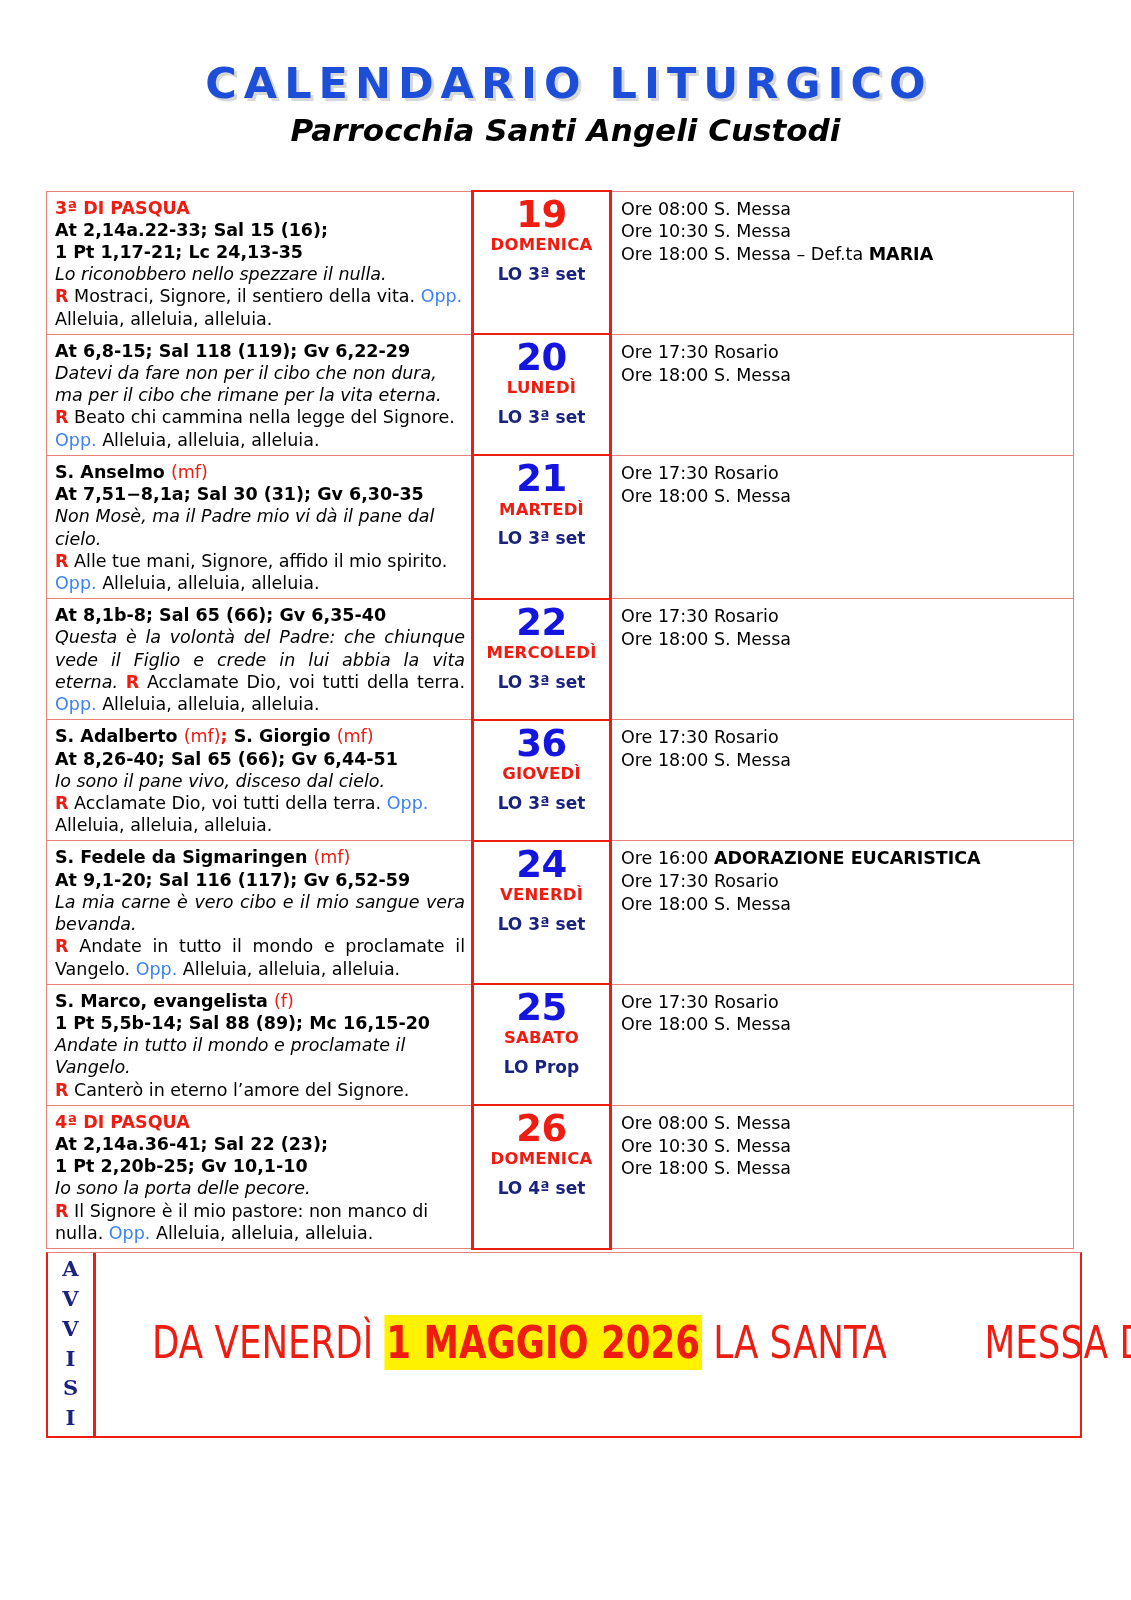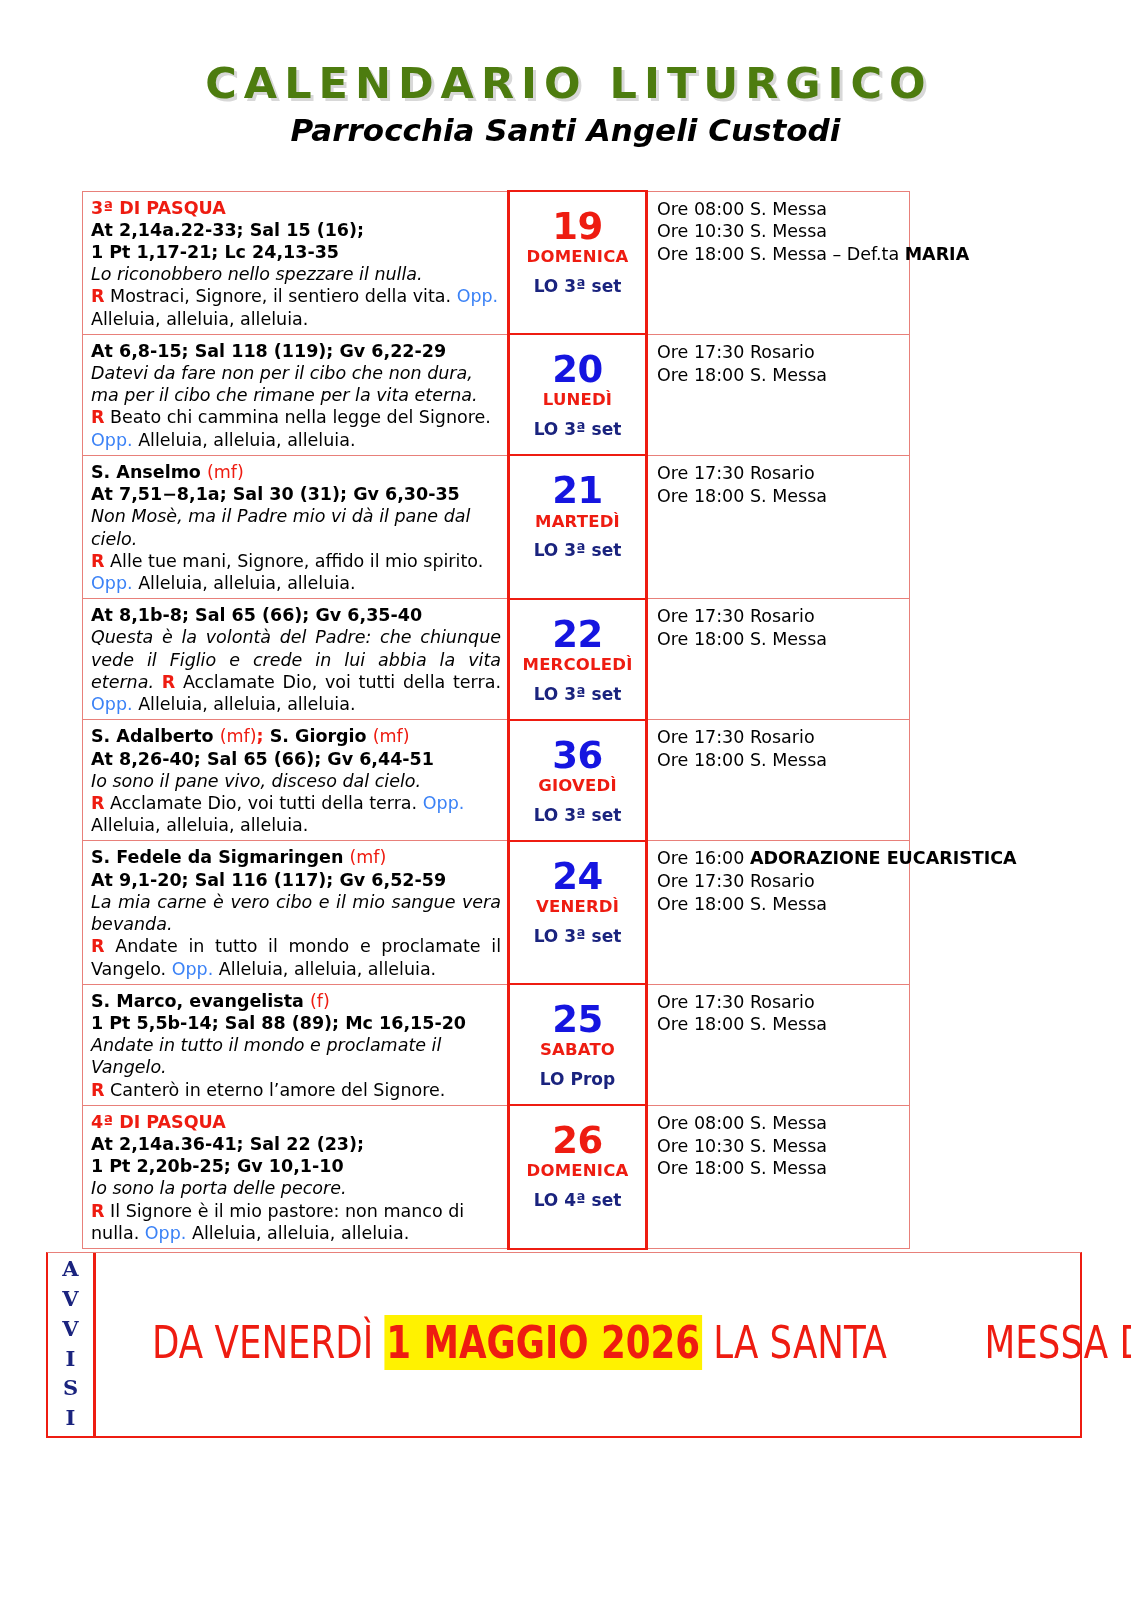--- a/index.html
+++ b/index.html
@@ -25,64 +25,63 @@
   
   .header {
     text-align: center;
     padding-top: 62px;
   }
   .main-title {
     font-family: "DejaVu Sans", sans-serif;
     font-weight: bold;
     font-size: 43px;
     letter-spacing: 7px;
-    color: #4d7c0f;
+    color: #1d4ed8;
     text-shadow: 3px 3px 0 #d8d8d8;
     line-height: 1.0;
     margin: 0;
     padding-left: 7px;
   }
   .sub-title {
     font-family: "DejaVu Sans", sans-serif;
     font-weight: bold;
     font-style: italic;
     font-size: 31px;
     color: #000000;
     margin: 10px 0 0 0;
     line-height: 1.0;
   }
 
   
   .cal-table {
     position: absolute;
     left: 46px;
     top: 190px;
-    width: 828px;
+    width: 1028px;
     border-collapse: collapse;
     table-layout: fixed;
-    margin-left: 36px;
   }
   .cal-table td {
     border: 1px solid #e8807a;
     vertical-align: top;
     padding: 0;
   }
   .cal-table tr.row > td.c-read {
     width: 410px;
     padding: 5px 6px 4px 8px;
   }
   .cal-table tr.row > td.c-date {
     width: 131px;
     border-left: 3px solid #ee1c11;
     border-right: 3px solid #ee1c11;
     border-top: 2px solid #ee1c11;
     border-bottom: 2px solid #ee1c11;
     text-align: center;
     vertical-align: top;
-    padding: 16px 2px 2px 2px;
+    padding: 4px 2px 2px 2px;
   }
   .cal-table tr.row > td.c-times {
     padding: 6px 6px 4px 9px;
   }
   
   .cal-table tr.row:first-child > td.c-read { border-top: 1px solid #e8807a; }
 
   
   .r-title {
     font-weight: bold;

